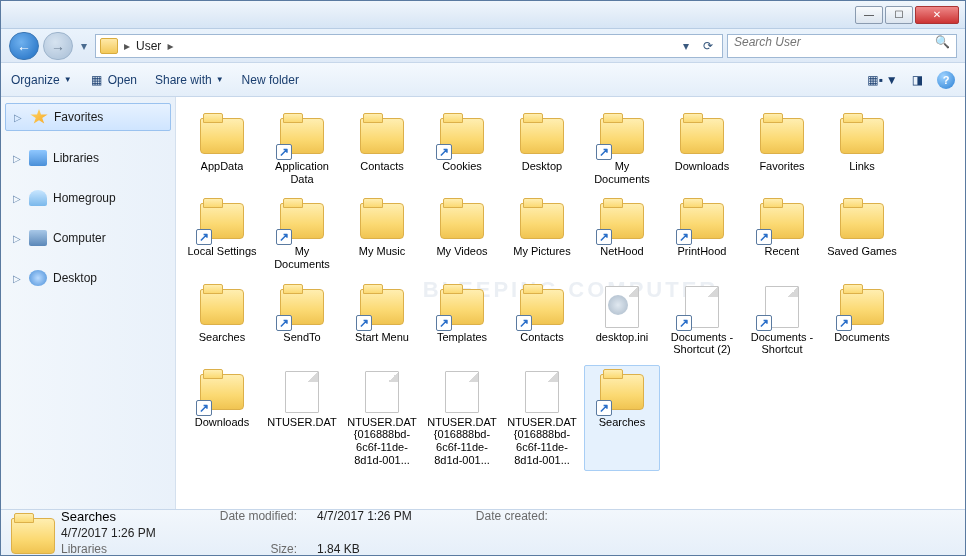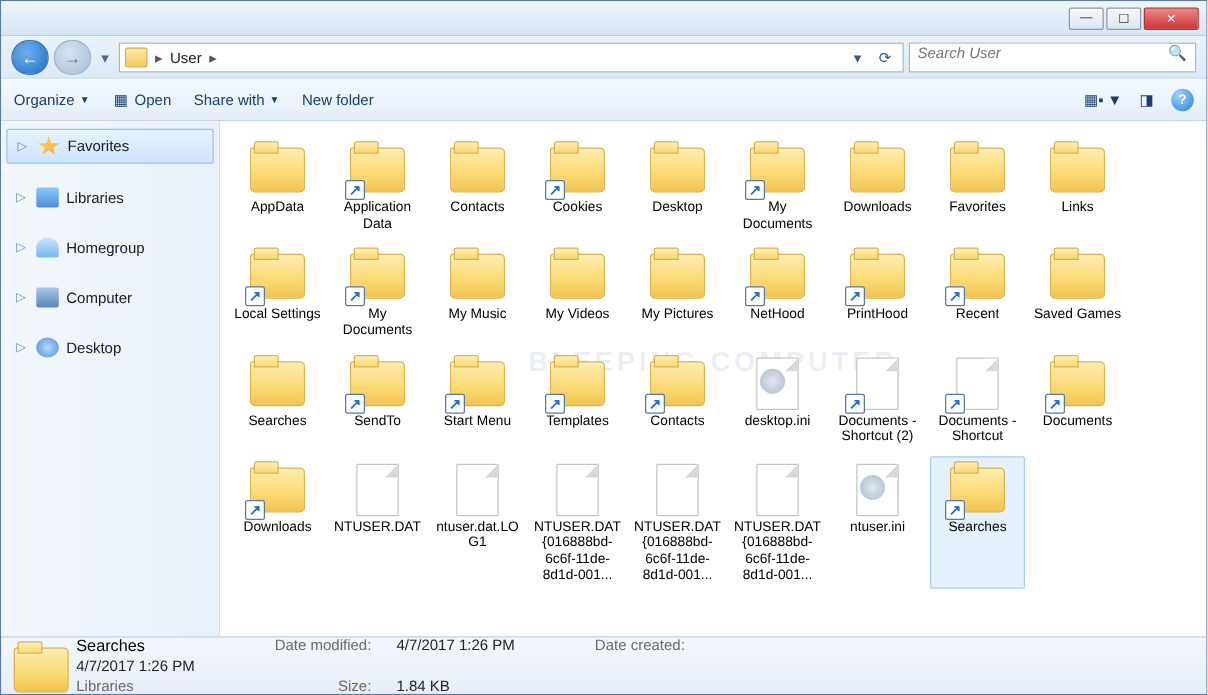--- a/index.html
+++ b/index.html
@@ -344,46 +344,33 @@
           <div class="item">
             <div class="icon">
               <div class="file-ic"></div>
             </div>
             <div class="label">NTUSER.DAT</div>
           </div>
           <div class="item">
             <div class="icon">
               <div class="file-ic"></div>
             </div>
-            <div class="label">ntuser.dat.LOG1</div>
-          </div>
-          <div class="item">
-            <div class="icon">
-              <div class="file-ic"></div>
-            </div>
             <div class="label">NTUSER.DAT{016888bd-6c6f-11de-8d1d-001...</div>
           </div>
           <div class="item">
             <div class="icon">
               <div class="file-ic"></div>
             </div>
             <div class="label">NTUSER.DAT{016888bd-6c6f-11de-8d1d-001...</div>
           </div>
           <div class="item">
             <div class="icon">
               <div class="file-ic"></div>
             </div>
             <div class="label">NTUSER.DAT{016888bd-6c6f-11de-8d1d-001...</div>
-          </div>
-          <div class="item">
-            <div class="icon">
-              <div class="file-ic"></div>
-              <div class="gear-ov"></div>
-            </div>
-            <div class="label">ntuser.ini</div>
           </div>
           <div class="item selected">
             <div class="icon">
               <div class="folder-ic"></div>
               <div class="short-ov">↗</div>
             </div>
             <div class="label">Searches</div>
           </div>
         </div>
     </div>

